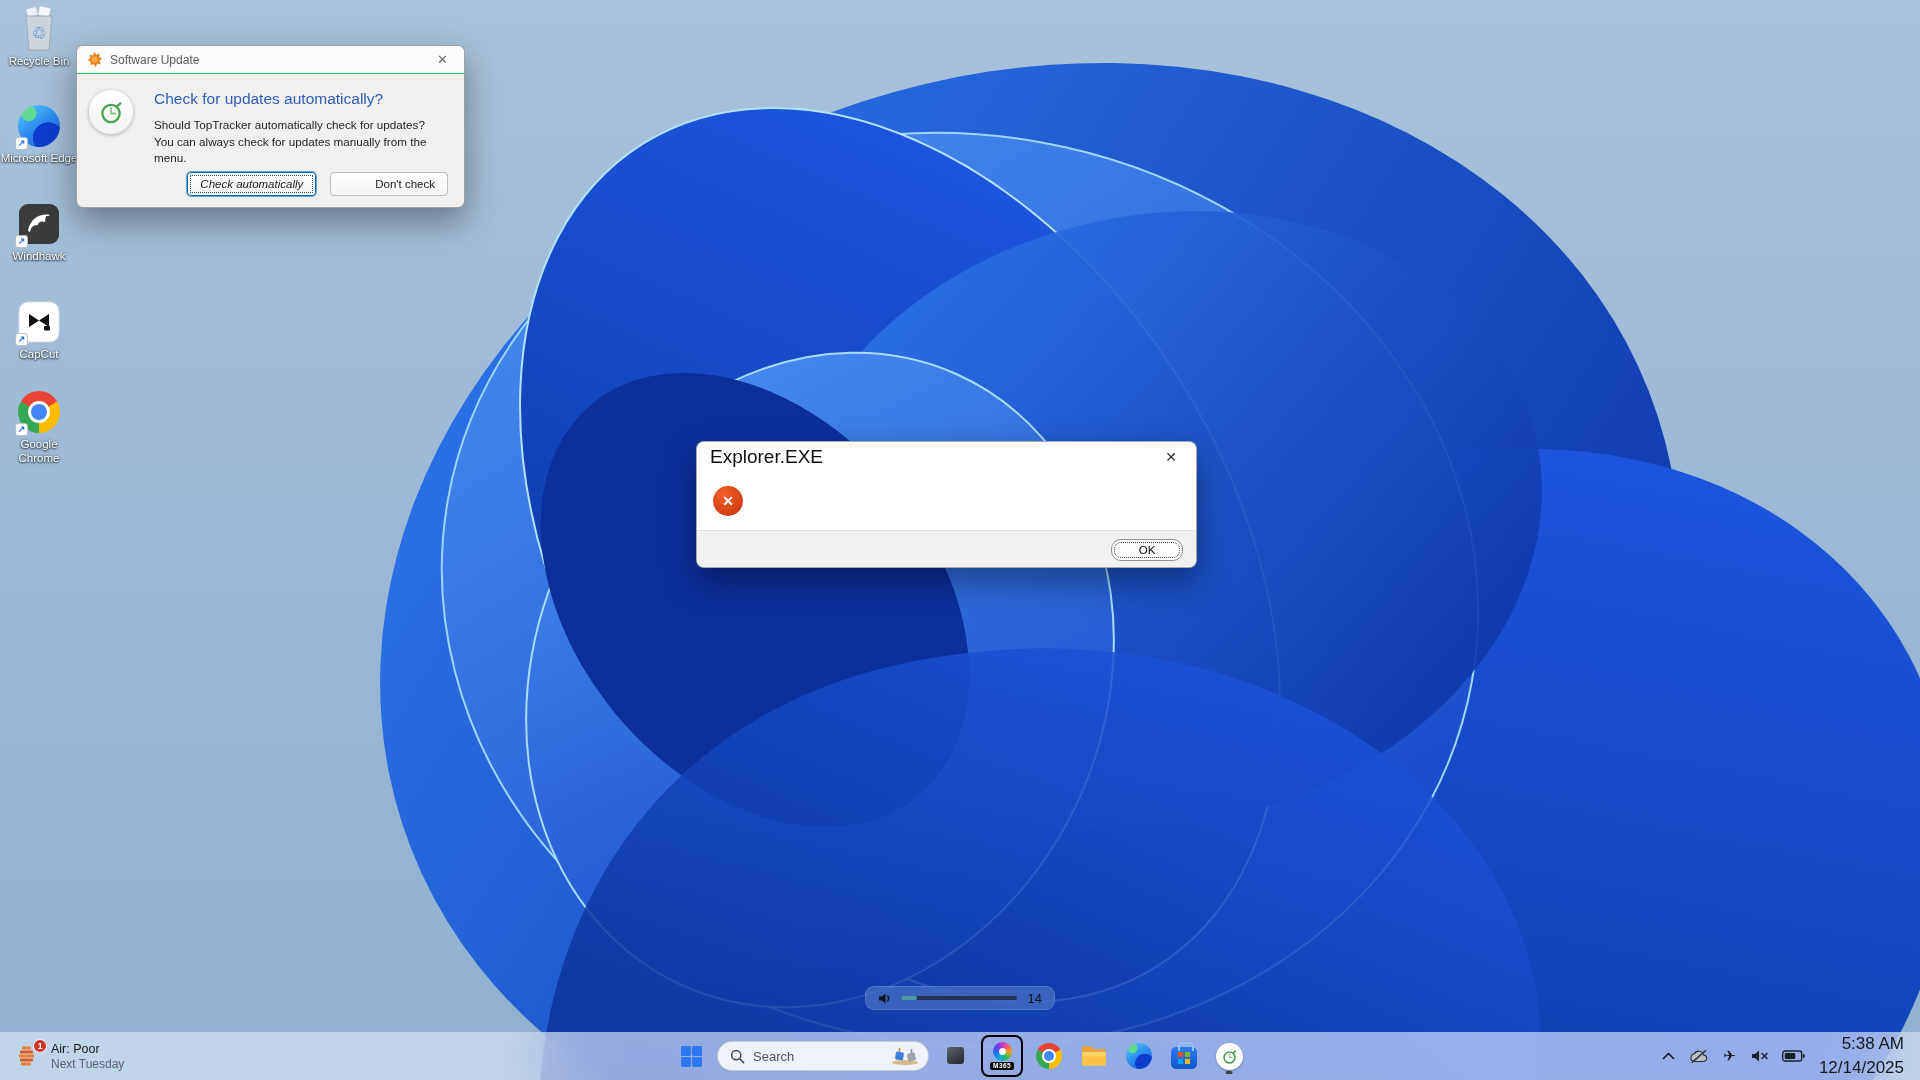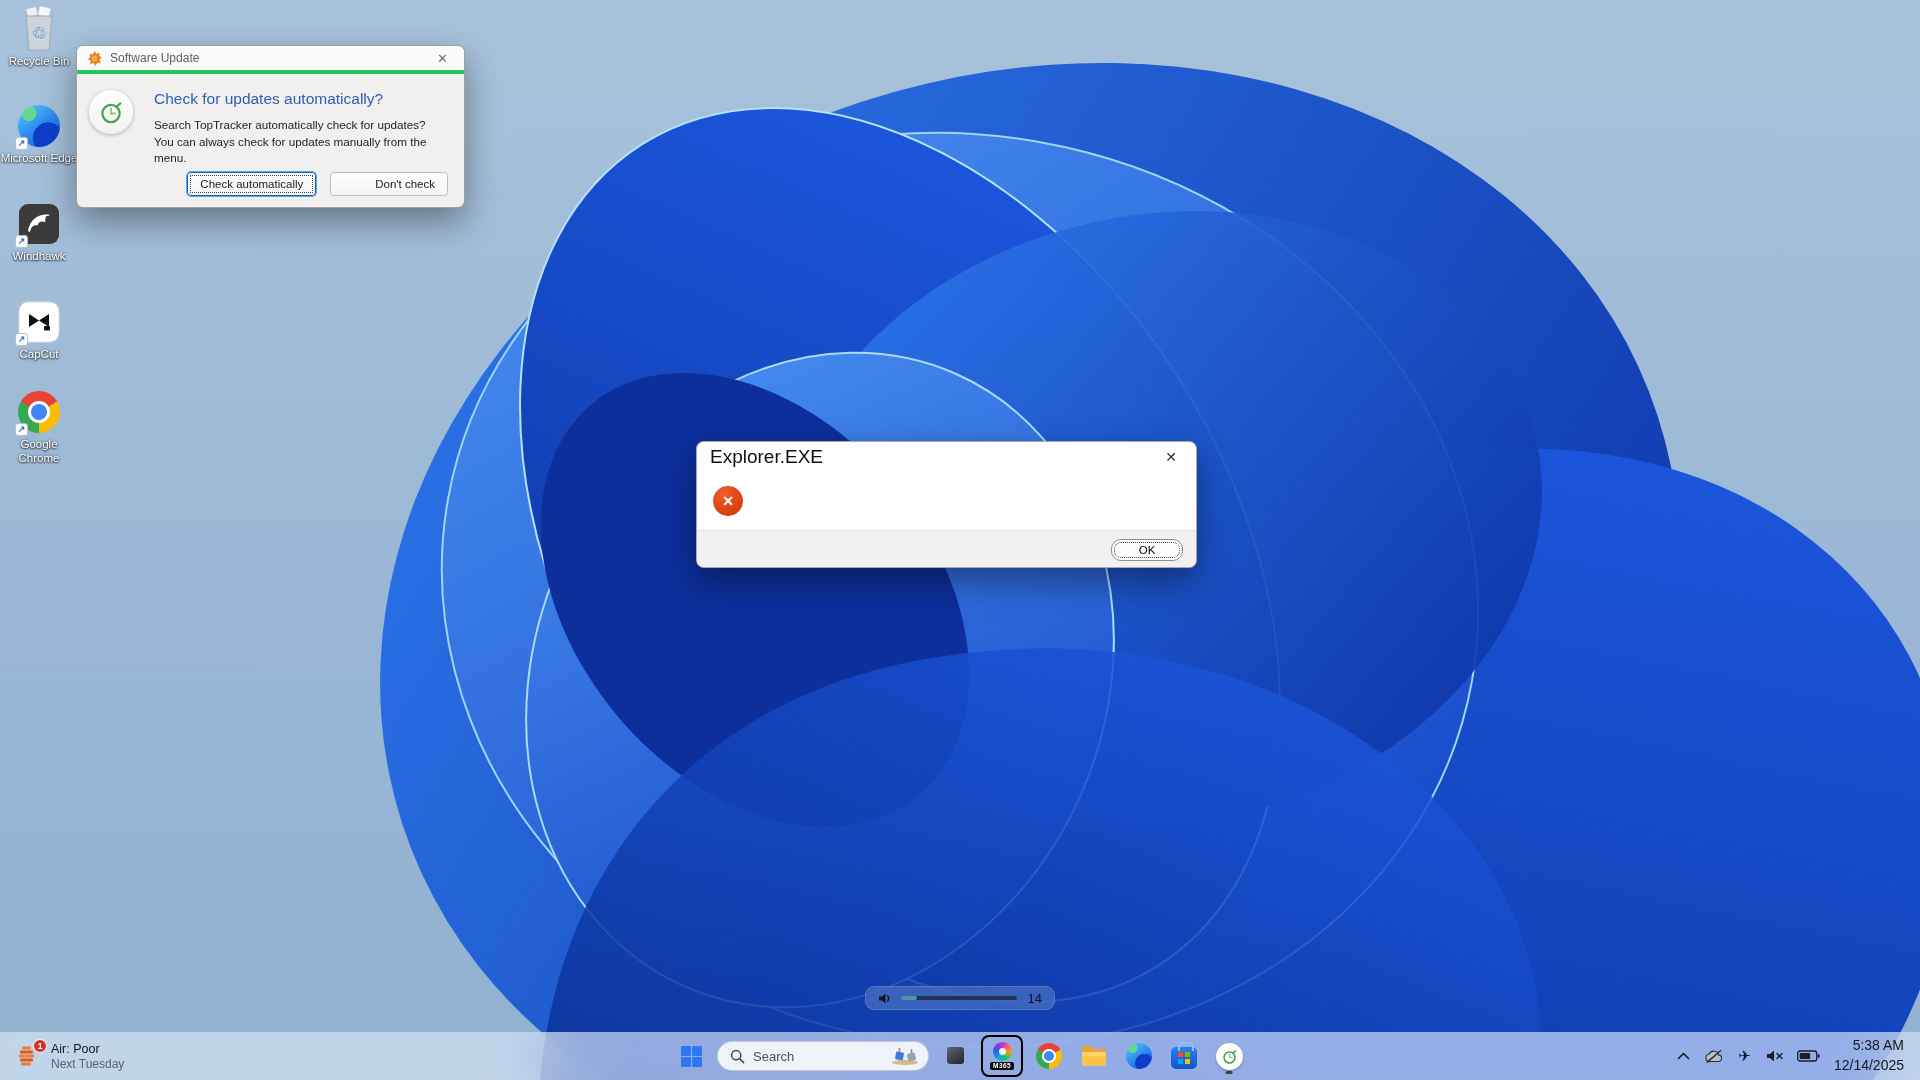--- a/index.html
+++ b/index.html
@@ -35,35 +35,35 @@
   
   .dialog { position:absolute; border:1px solid rgba(60,60,60,.45); border-radius:8px;
             box-shadow:0 14px 34px rgba(0,0,0,.38); overflow:hidden; }
   .titlebar { display:flex; align-items:center; }
   .close-btn { margin-left:auto; color:#6e6e6e; cursor:pointer; font-size:13px; line-height:1;
                padding:4px 6px; }
 
   
   .update-dialog { left:76px; top:45px; width:389px; height:163px; background:#f1f0ee; border-radius:7px; }
   .update-dialog .titlebar { height:28px; background:#fbfbfa; padding:0 10px;
-                             border-bottom:4px solid #22c55e; }
+                             border-bottom:1px solid #22c55e; }
   .update-dialog .titlebar .title { font-size:12px; color:#5e5e5e; margin-left:8px; }
   .update-body { position:relative; height:134px; }
   .stopwatch-badge { position:absolute; left:12px; top:16px; width:44px; height:44px; border-radius:50%;
                      background:linear-gradient(180deg,#ffffff,#f2f2f2);
                      box-shadow:0 1px 4px rgba(0,0,0,.28); display:flex; align-items:center; justify-content:center; }
   .update-heading { position:absolute; left:77px; top:16px; font-size:15.5px; color:#2d5fb8; }
   .update-text { position:absolute; left:77px; top:43px; width:290px; font-size:11.7px;
                  line-height:1.42; color:#201f1e; }
   .update-buttons { position:absolute; right:16px; bottom:12px; display:flex; gap:14px; }
   .btn { height:24px; padding:0 12px; font-size:11.5px; font-family:"Liberation Sans",sans-serif;
          background:linear-gradient(#fefefe,#f4f4f4); border:1px solid #bdbdbd; border-radius:4px;
          color:#1b1b1b; cursor:pointer; }
   .btn-primary { border:1px solid #0067c0; box-shadow:0 0 0 1px rgba(0,103,192,.55);
-                 outline:1px dotted #4a4a4a; outline-offset:-4px; min-width:122px; }
+                 outline:1px dotted #4a4a4a; outline-offset:-4px; min-width:122px;font-style:italic; }
   .btn-secondary { min-width:80px;padding-left:44px; }
 
   
   .error-dialog { left:696px; top:441px; width:501px; height:127px; background:#fff; }
   .error-dialog .titlebar { height:30px; background:#fff; padding:0 13px; }
   .error-dialog .titlebar .title { font-size:19px; color:#0f0f0f; }
   .error-dialog .close-btn { color:#2f2f2f; font-size:14px; }
   .error-body { height:58px; display:flex; align-items:center; padding:0 16px; background:#fff; }
   .error-circle { width:30px; height:30px; border-radius:50%; flex:0 0 auto;
                   background:radial-gradient(circle at 35% 30%,#f15f2c,#d23e0e 75%);
@@ -131,21 +131,21 @@
   .ms-grid i { display:block; }
 
   .tray-app-circle { width:27px; height:27px; border-radius:50%; background:#fff;
                      box-shadow:0 1px 2px rgba(0,0,0,.3); display:flex; align-items:center; justify-content:center; }
 
   .tb-tray { position:absolute; right:0; top:0; height:100%; display:flex; align-items:center;
              gap:14px; padding-right:16px; }
   .tray-icon { display:flex; align-items:center; justify-content:center; cursor:pointer; }
   .airplane-glyph { font-size:15px; color:#14181f; line-height:1;
                     font-family:"DejaVu Sans","Liberation Sans",sans-serif; }
-  .clock { text-align:right; font-size:14px; color:#15181d; line-height:1.4; cursor:pointer; }
+  .clock { text-align:right; font-size:17px; color:#15181d; line-height:1.4; cursor:pointer; }
 </style>
 </head>
 <body>
 
 <div class="screen">
 
   <svg class="bloom" viewBox="0 0 1920 1080" preserveAspectRatio="none" aria-hidden="true">
     <defs>
       <linearGradient id="gA" x1="0" y1="0" x2="1" y2="1">
         <stop offset="0" stop-color="#2f7bf0"></stop>
@@ -235,21 +235,21 @@
     <div class="update-body">
       <div class="stopwatch-badge">
         <svg width="30" height="30" viewBox="0 0 40 40">
           <circle cx="20" cy="22" r="11.5" fill="none" stroke="#4aa44e" stroke-width="3"></circle>
           <line x1="20" y1="22" x2="20" y2="15" stroke="#86c888" stroke-width="2.4" stroke-linecap="round"></line>
           <line x1="20" y1="22" x2="25.5" y2="22" stroke="#86c888" stroke-width="2.4" stroke-linecap="round"></line>
           <line x1="28.5" y1="12" x2="32.5" y2="8.5" stroke="#4aa44e" stroke-width="3" stroke-linecap="round"></line>
         </svg>
       </div>
       <div class="update-heading">Check for updates automatically?</div>
-      <div class="update-text">Search TopTracker automatically check for updates? You can always check for updates manually from the menu.</div>
+      <div class="update-text">Should TopTracker automatically check for updates? You can always check for updates manually from the menu.</div>
       <div class="update-buttons">
         <button class="btn btn-primary">Check automatically</button>
         <button class="btn btn-secondary">Don't check</button>
       </div>
     </div>
   </div>
 
   <div class="dialog error-dialog">
     <div class="titlebar">
       <span class="title">Explorer.EXE</span>

